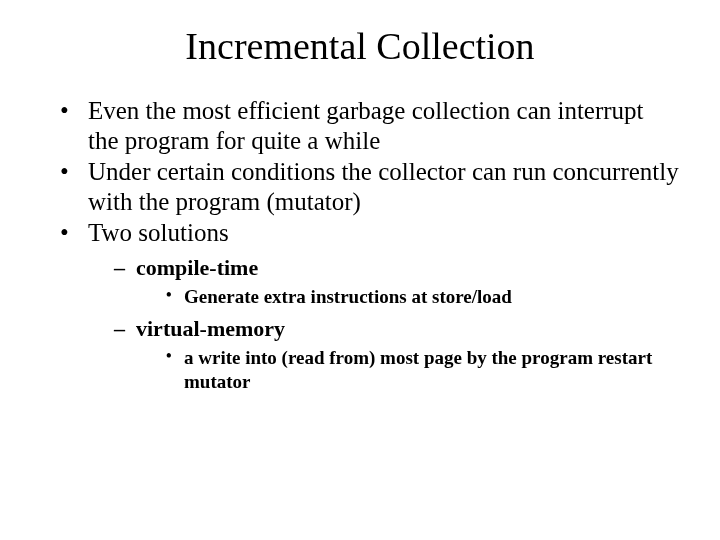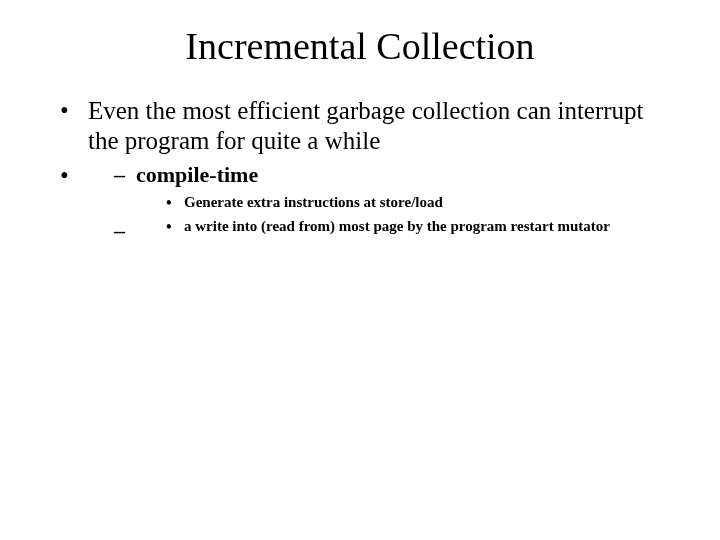--- a/index.html
+++ b/index.html
@@ -61,21 +61,21 @@
     position: absolute;
     left: 0;
     top: 0;
   }
   ul.level3 {
     list-style: none;
     padding-left: 30px;
     margin: 4px 0 6px 0;
   }
   ul.level3 > li {
-    font-size: 15px;
+    font-size: 19px;
     line-height: 1.25;
     margin-bottom: 1px;
     position: relative;
     padding-left: 18px;
   }
   ul.level3 > li::before {
     content: "•";
     position: absolute;
     left: 0;
     top: 0;
@@ -83,29 +83,32 @@
   }
 </style>
 </head>
 <body>
 
 <div class="slide">
   <h1 class="title">Incremental Collection</h1>
 
   <ul class="level1">
     <li>Even the most efficient garbage collection can interrupt the program for quite a while</li>
+    <li>Under certain conditions the collector can run concurrently with the program (mutator)</li>
     <li>
+      <span>Two solutions</span>
       <ul class="level2">
         <li>
           <span>compile-time</span>
           <ul class="level3">
             <li>Generate extra instructions at store/load</li>
           </ul>
         </li>
         <li>
+          <span>virtual-memory</span>
           <ul class="level3">
             <li>a write into (read from) most page by the program restart mutator</li>
           </ul>
         </li>
       </ul>
     </li>
   </ul>
 </div>
 
 </body></html>

